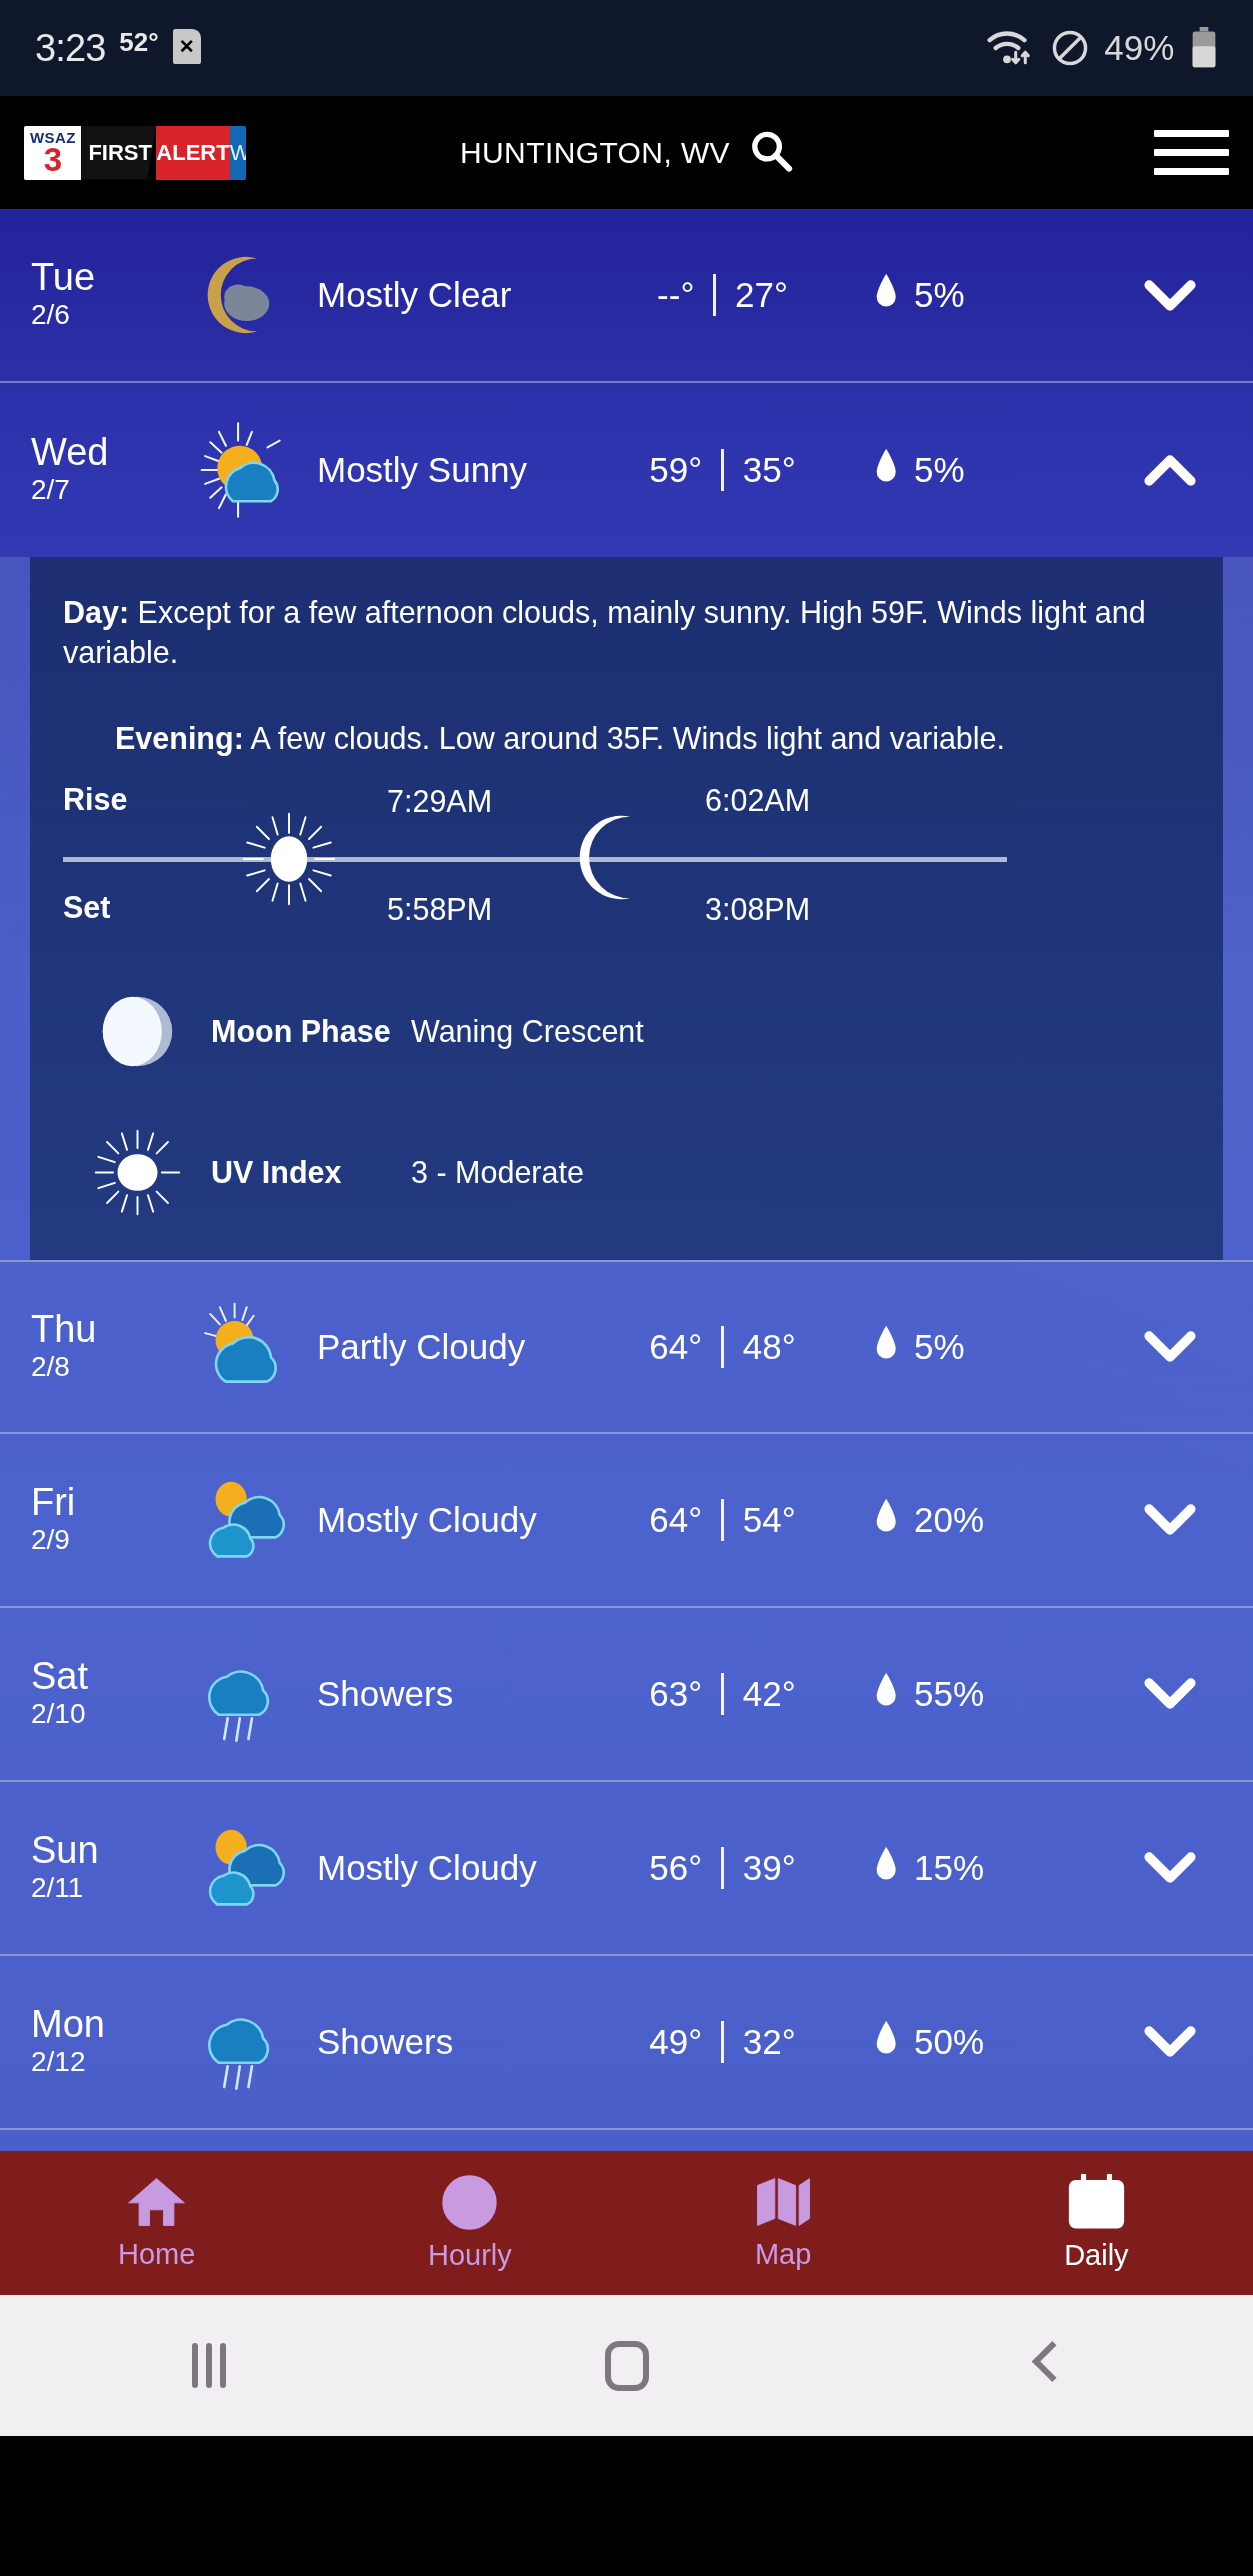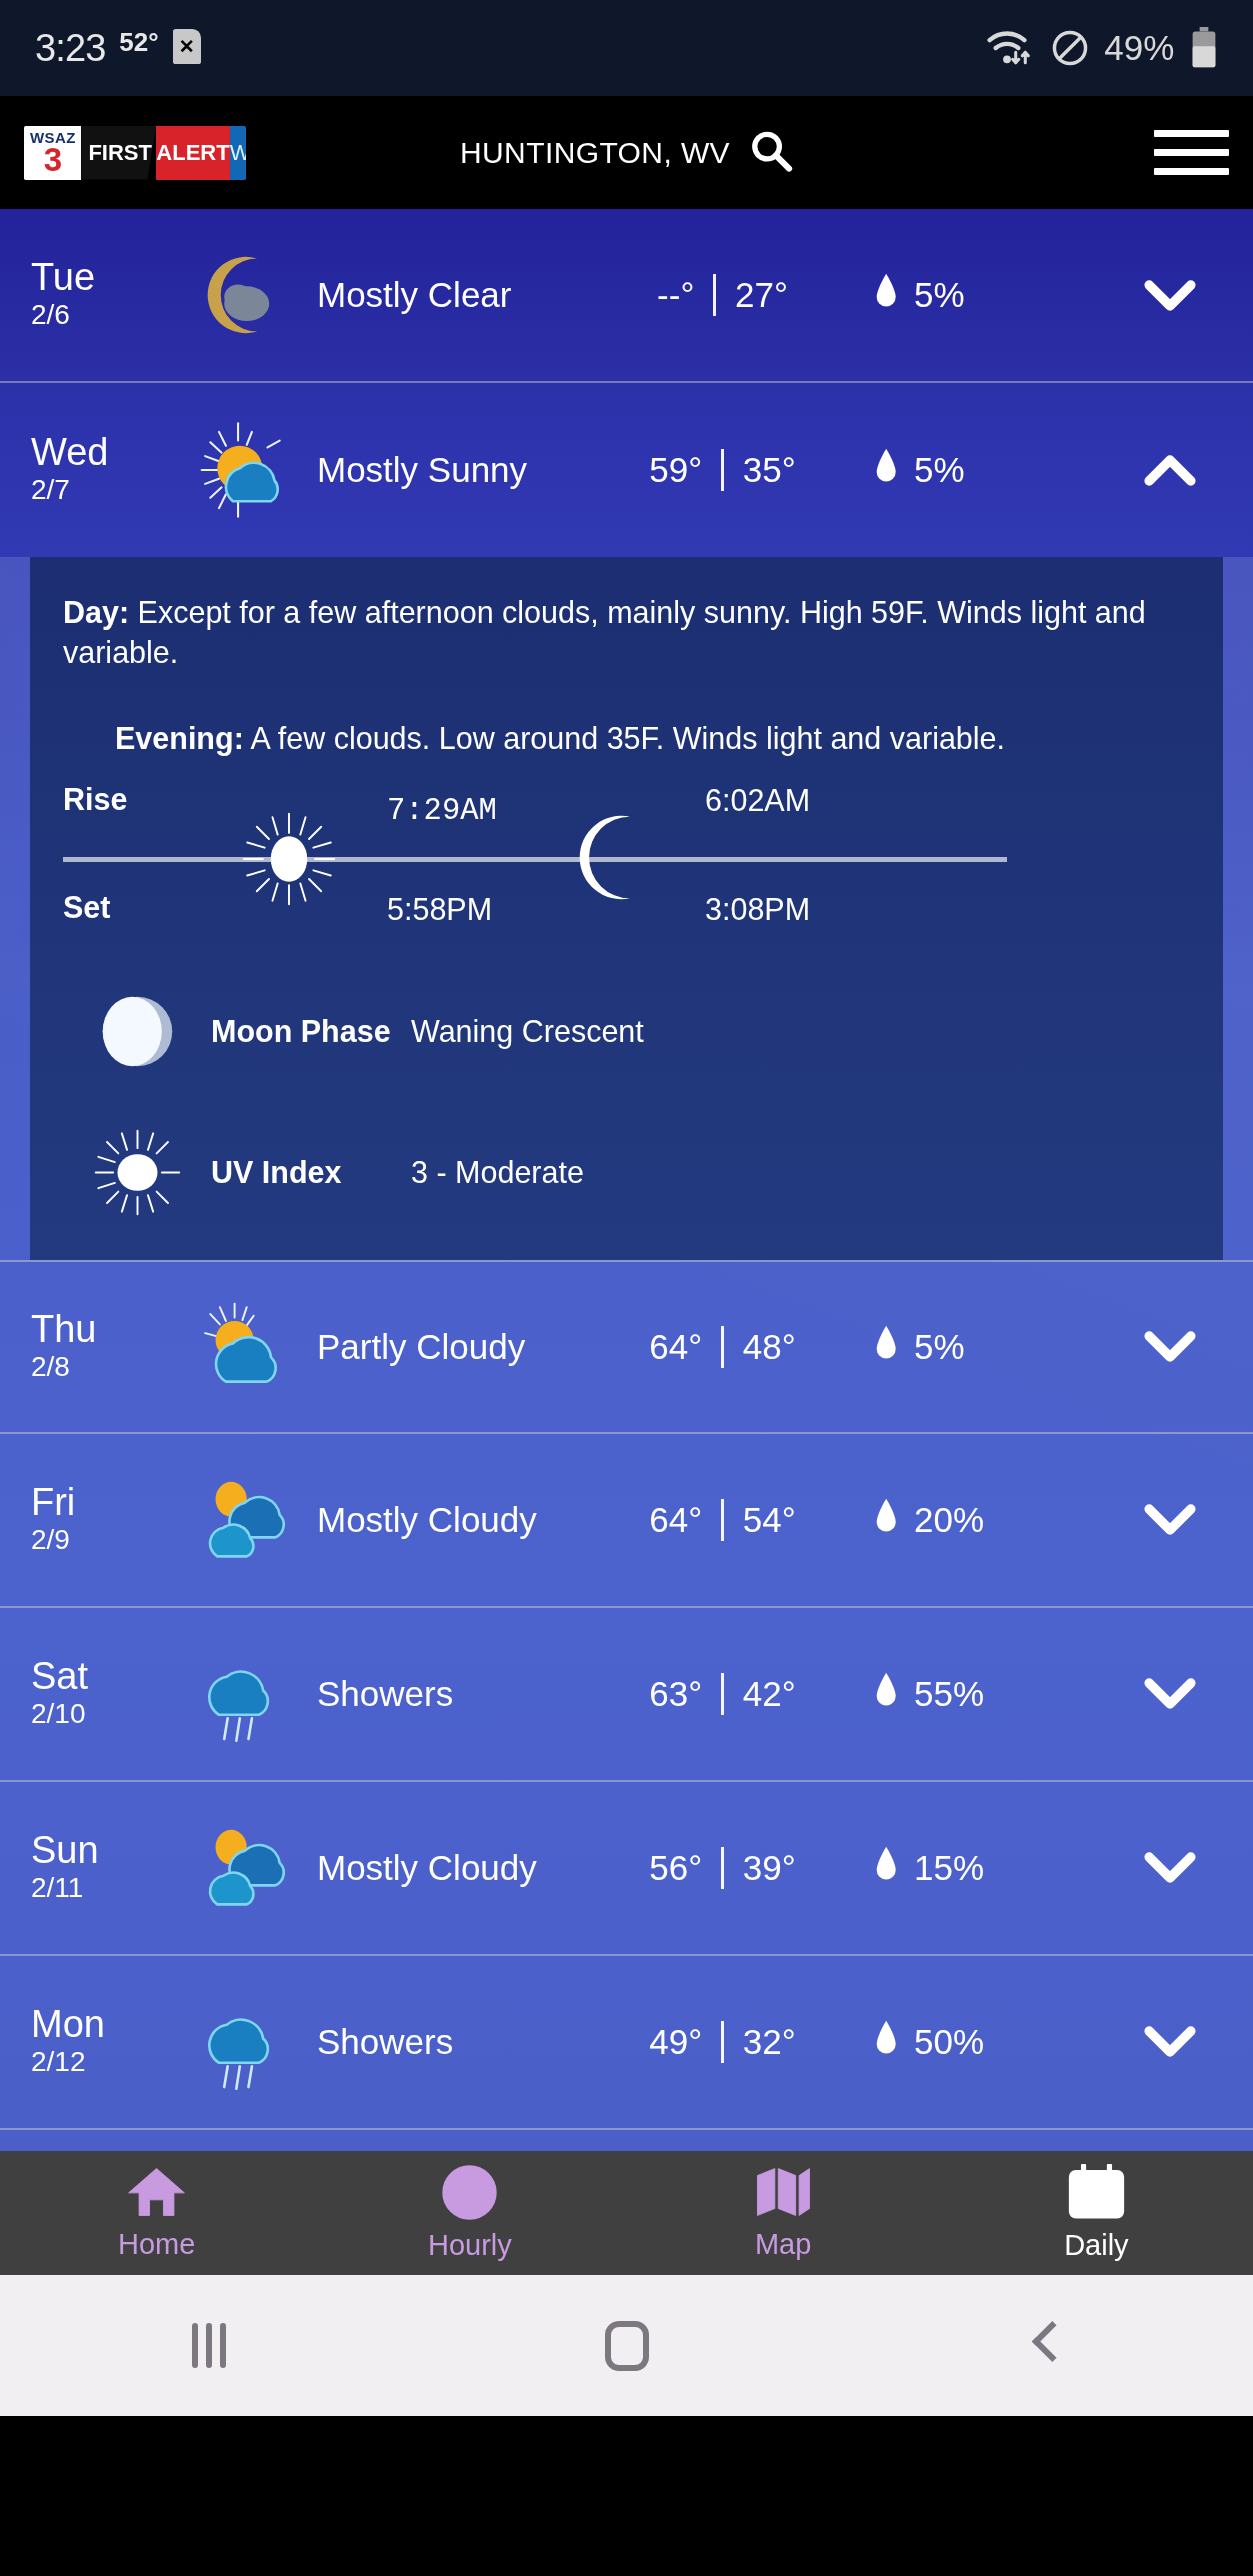--- a/index.html
+++ b/index.html
@@ -122,33 +122,33 @@
   .rs-line{
     position:absolute; left:0; right:183px; top:75px; height:5.2px;
     background:rgba(255,255,255,.65);
   }
   .rs-label{ position:absolute; left:0; color:#fff; font-size:30.5px; font-weight:bold;}
   .rs-label.rise{ top:0; }
   .rs-label.set{ top:108px; }
   .rs-sun{ position:absolute; left:179px; top:30px; }
   .rs-moon{ position:absolute; left:513px; top:31px; }
   .rs-time{ position:absolute; color:#fff; font-size:30.5px; }
-  .rs-t1{ left:324px; top:12px;font-family:Liberation Mono, monospace; }
+  .rs-t1{ left:324px; top:2px; }
   .rs-t2{ left:324px; top:110px; }
   .rs-t3{ left:642px; top:1.7px; }
   .rs-t4{ left:642px; top:110px; }
 
   .info-row{ display:flex; align-items:center; margin-top:61px; }
   .info-icon{ width:148px; flex:0 0 148px; display:flex; justify-content:center;}
   .info-label{ width:200px; flex:0 0 200px; color:#fff; font-size:30.5px; font-weight:bold;}
   .info-value{ color:#fff; font-size:30.5px; }
 
   
   .tabbar{
-    height:124px; background:#404040; display:flex; align-items:center;justify-content:flex-end;
+    height:144px; background:#7f1d1d; display:flex; align-items:center;justify-content:flex-end;
   }
   .tab{
     flex:1; display:flex; flex-direction:column; align-items:center;
     justify-content:center; gap:5.2px; cursor:pointer;
   }
   .tab .tlabel{ font-size:29px; }
   .tab.inactive{ color:#c89ae0; }
   .tab.inactive svg *{ fill:#c89ae0; stroke:#c89ae0; }
   .tab.active{ color:#ffffff; }
   .tab.active svg *{ fill:#ffffff; stroke:#ffffff; }

